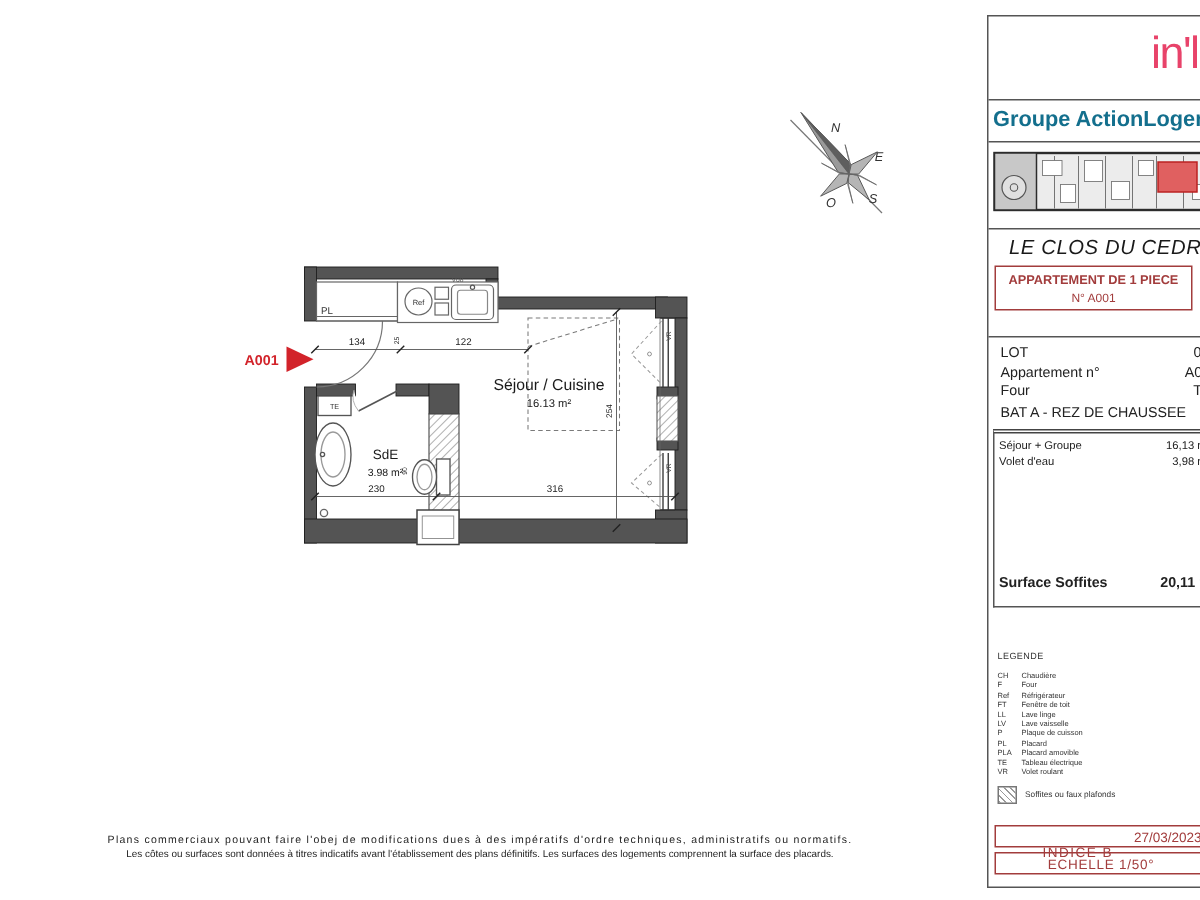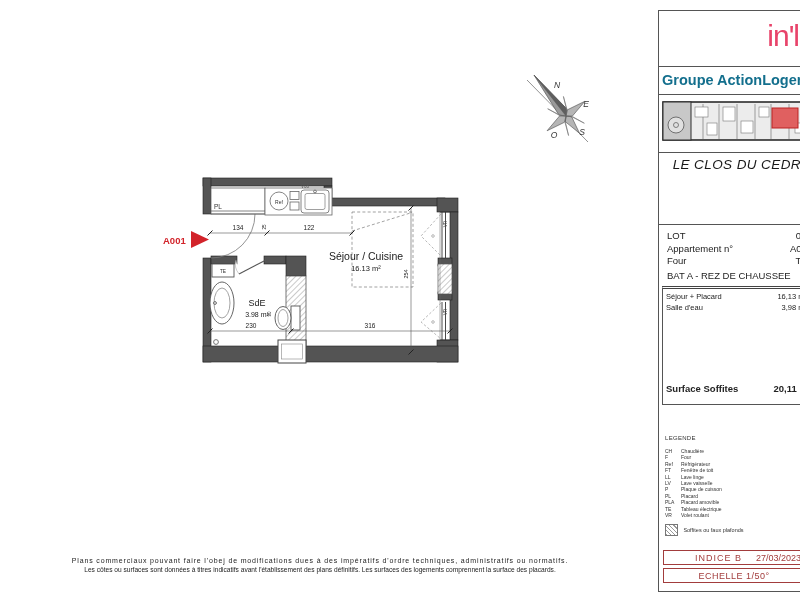--- a/index.html
+++ b/index.html
@@ -39,21 +39,21 @@
   .legend-title{font-size:6px;margin-bottom:7px;letter-spacing:.3px;}
   .lrow{height:6.4px;white-space:nowrap;}
   .lcode{display:inline-block;width:16px;}
   .soffites-row{margin-top:6px;height:12px;}
   .hatch-swatch{display:inline-block;width:11px;height:10px;vertical-align:middle;
       border:1px solid #777;margin-right:4px;
       background:repeating-linear-gradient(45deg,#999 0,#999 .8px,transparent .8px,transparent 3px);}
   .soffites-label{font-size:5.5px;vertical-align:middle;}
   .indice-box{position:absolute;left:4px;top:539px;width:220px;height:13px;border:1px solid #a23c3c;
               color:#a23c3c;font-size:9px;}
-  .indice-label{position:absolute;left:7px;top:2px;letter-spacing:1px;padding-left:24px;}
+  .indice-label{position:absolute;left:7px;top:12px;letter-spacing:1px;padding-left:24px;}
   .indice-date{position:absolute;left:92px;top:2px;}
   .echelle-box{position:absolute;left:4px;top:557px;width:220px;height:13px;border:1px solid #a23c3c;
                color:#a23c3c;font-size:9px;}
   .echelle-label{position:absolute;left:0;top:2px;width:140px;text-align:center;letter-spacing:.5px;}
 
   
   .disclaimer{position:absolute;left:55px;top:557px;width:530px;text-align:center;z-index:2;color:#1c1c1c;}
   .disc1{font-size:7px;letter-spacing:.85px;font-weight:500;white-space:nowrap;}
   .disc2{font-size:6.6px;margin-top:2px;white-space:nowrap;}
 </style>
@@ -235,45 +235,49 @@
       </g>
       <rect x="113" y="13" width="26" height="20" fill="#e06060" stroke="#b22" stroke-width="1"></rect>
       <rect x="154" y="9" width="32" height="15" fill="#a9a9a9" stroke="#444" stroke-width="0.8"></rect>
       <rect x="150" y="30" width="34" height="12" fill="#f5f5f5" stroke="#777" stroke-width="0.7"></rect>
       <line x1="186" y1="42" x2="192" y2="52" stroke="#555" stroke-width="0.8"></line>
     </svg>
   </div>
 
   <div class="sec title-sec">
     <div class="proj-title">LE CLOS DU CEDRE</div>
+    <div class="red-box">
+      <div class="l1">APPARTEMENT DE 1 PIECE</div>
+      <div class="l2">N° A001</div>
+    </div>
   </div>
 
   <div class="sec info-sec">
     <div class="irow">
       <span>LOT</span>
       <span class="ival">01</span>
     </div>
     <div class="irow">
       <span>Appartement n°</span>
       <span class="ival">A001</span>
     </div>
     <div class="irow">
       <span>Four</span>
       <span class="ival">T1</span>
     </div>
     <div class="bat-line">BAT A - REZ DE CHAUSSEE</div>
   </div>
 
   <div class="table-box">
     <div class="trow">
-      <span>Séjour + Placard</span>
+      <span>Séjour + Groupe</span>
       <span class="tval">16,13 m²</span>
     </div>
     <div class="trow">
-      <span>Salle d'eau</span>
+      <span>Volet d'eau</span>
       <span class="tval">3,98 m²</span>
     </div>
     <div class="total-row trow">
       <span>Surface Soffites</span>
       <span class="tval">20,11 m²</span>
     </div>
   </div>
 
   <div class="legend">
     <div class="legend-title">LEGENDE</div>

